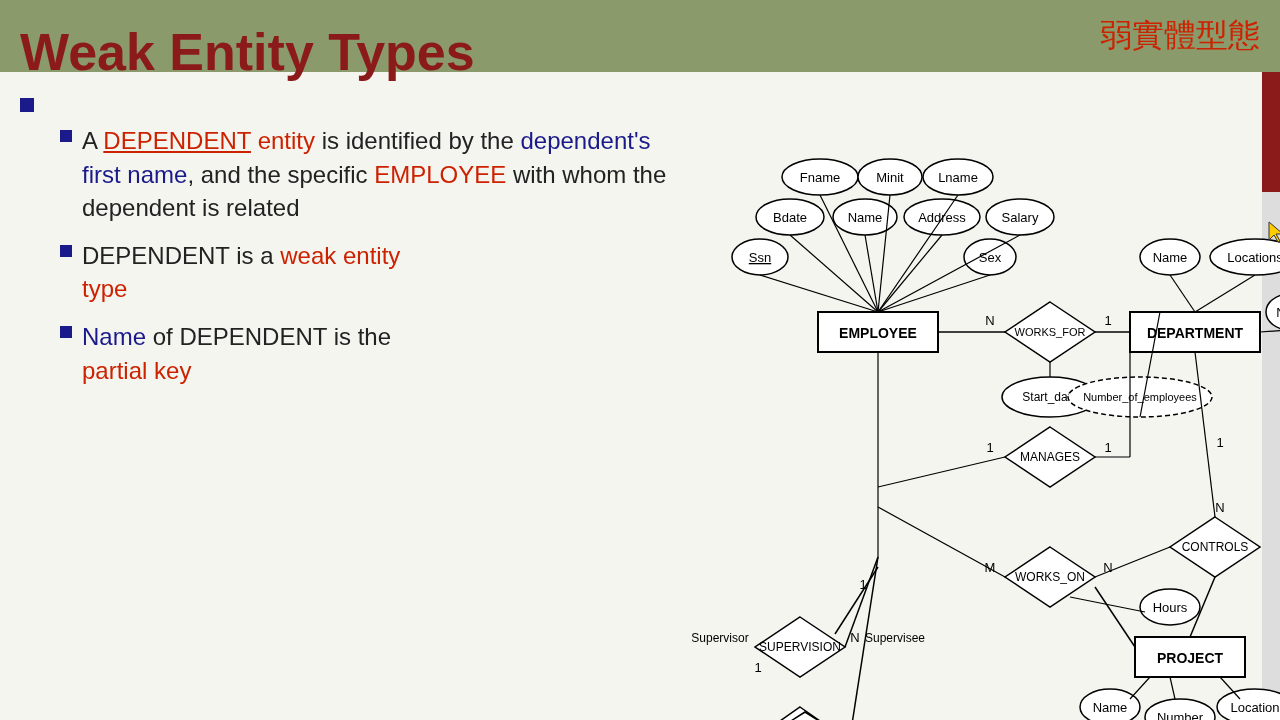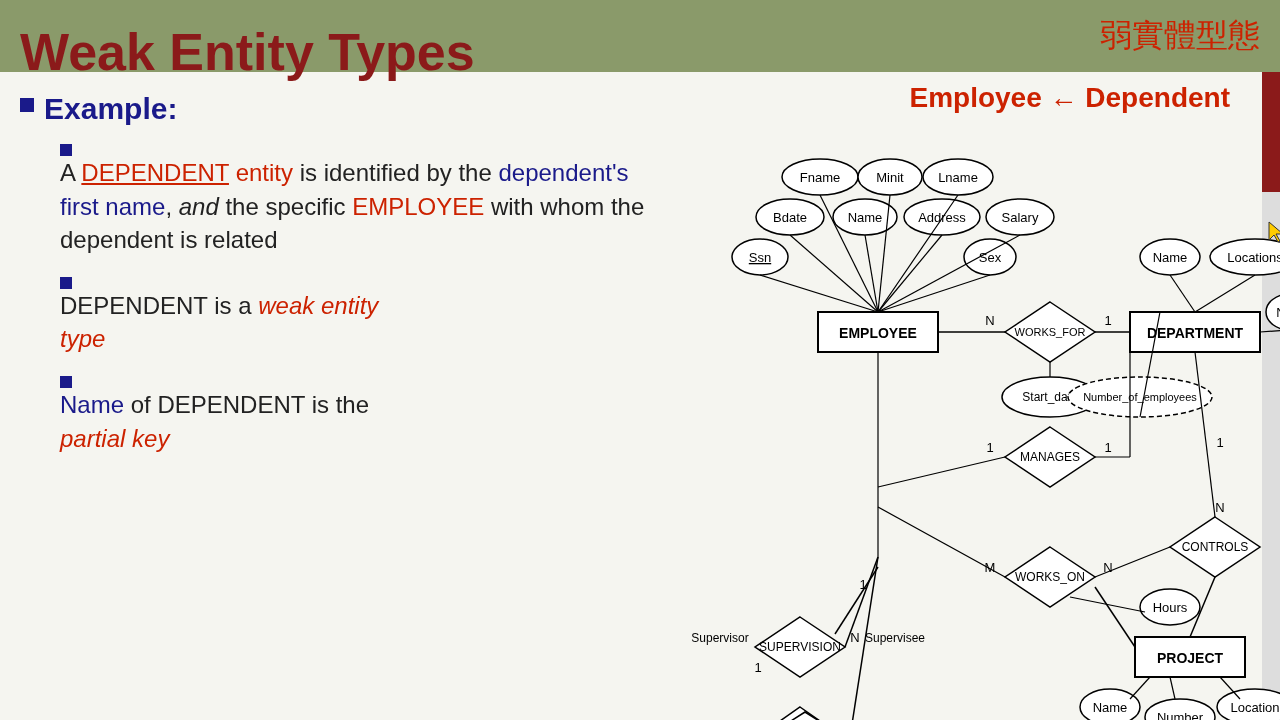--- a/index.html
+++ b/index.html
@@ -106,39 +106,38 @@
       font-size: 30px;
       font-weight: bold;
       color: #1a1a8a;
     }
 
     .sub-item {
       display: flex;
       align-items: flex-start;
       margin-left: 40px;
       margin-bottom: 14px;
-      flex-direction: column;
     }
     .sub-bullet {
       width: 12px;
       height: 12px;
       background: #1a1a8a;
       margin-right: 10px;
       margin-top: 6px;
       flex-shrink: 0;
     }
     .sub-text {
       font-size: 24px;
       color: #222;
       line-height: 1.4;
     }
 
     .text-red { color: #cc2200; }
     .text-blue { color: #1a1a8a; }
-    .text-italic { font-style: italic; }
+    .text-italic { }
     .text-underline { text-decoration: underline; }
 
     
     .cursor {
       position: absolute;
       width: 24px;
       height: 24px;
       top: 148px;
       left: 555px;
       z-index: 10;
@@ -164,21 +163,20 @@
 <div class="scrollbar">
   <div class="scrollbar-thumb"></div>
 </div>
 
 <div class="main">
 
   <div class="text-panel">
 
     <div class="example-header">
       <div class="bullet-sq"></div>
-      <span class="example-text">Example:</span>
     </div>
 
     <div class="sub-item">
       <div class="sub-bullet"></div>
       <div class="sub-text">
         A <span class="text-red text-underline">DEPENDENT</span> <span class="text-red">entity</span> is identified by the <span class="text-blue">dependent's<br>first name</span>, <span class="text-italic">and</span> the specific <span class="text-red">EMPLOYEE</span> with whom the<br>dependent is related
       </div>
     </div>
 
     <div class="sub-item">
@@ -193,25 +191,20 @@
       <div class="sub-text">
         <span class="text-blue">Name</span> of DEPENDENT is the<br><span class="text-red text-italic">partial key</span>
       </div>
     </div>
 
 
   </div>
 
   <div class="diagram-panel">
 
-    <div class="relationship-label">
-      <span class="text-red">Employee</span>
-      <span class="arrow"> ← </span>
-      <span class="dep">Dependent</span>
-    </div>
 
     <div class="cursor">
       <svg width="24" height="24" viewBox="0 0 24 24">
         <polygon points="4,2 4,20 9,15 13,22 15,21 11,14 18,14" fill="#ffcc00" stroke="#333" stroke-width="1"></polygon>
       </svg>
     </div>
 
     <svg class="er-diagram" viewBox="0 0 620 660">
 
       <ellipse cx="140" cy="50" rx="38" ry="18" fill="white" stroke="black" stroke-width="1.5"></ellipse>

